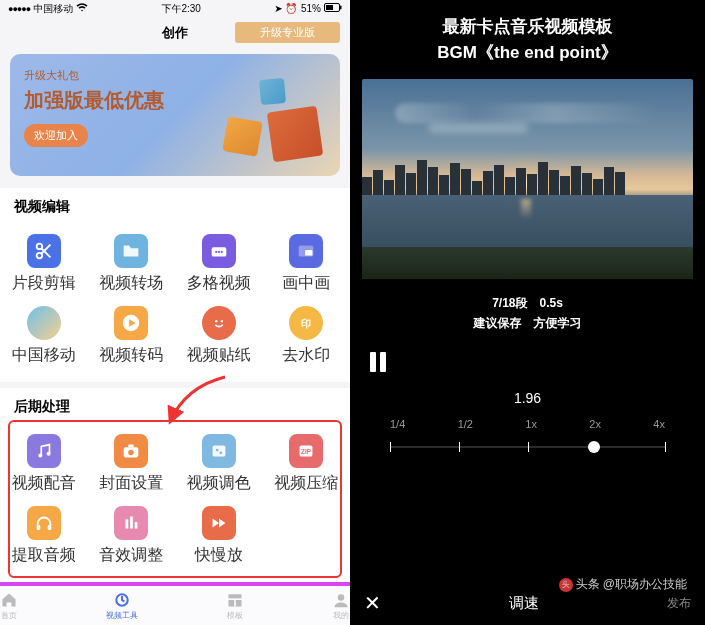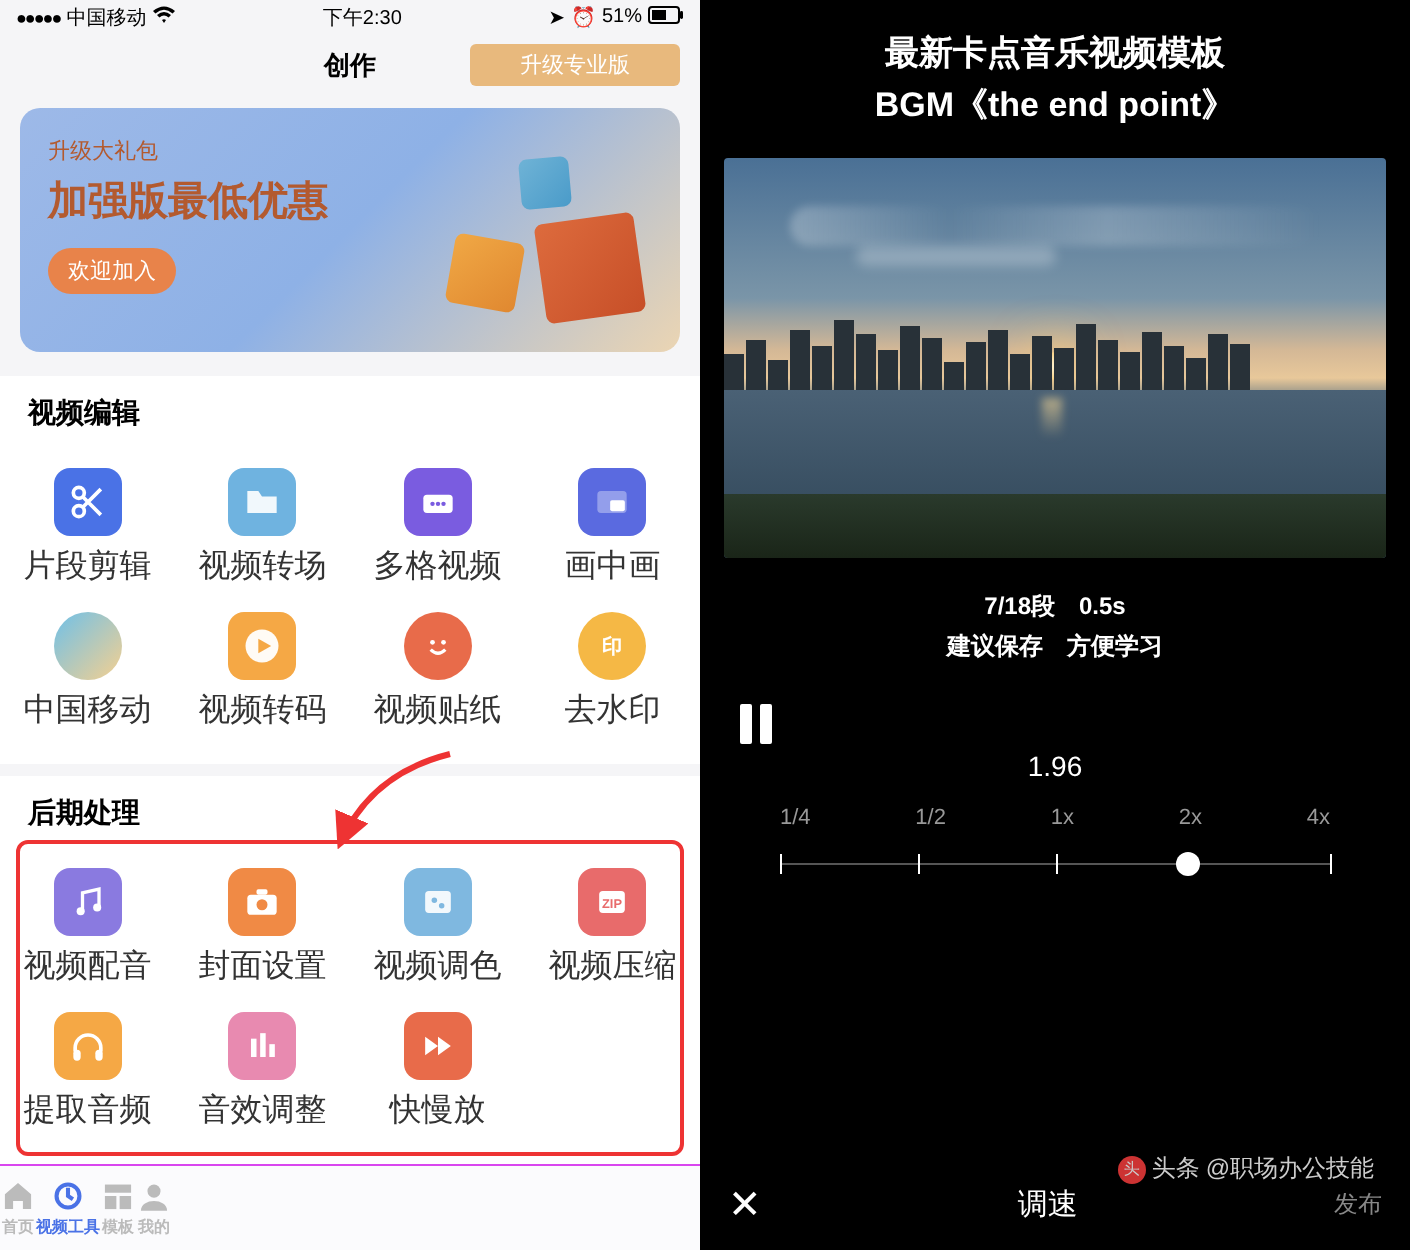--- a/index.html
+++ b/index.html
@@ -25,21 +25,21 @@
     
     .section-title { font-size: 14px; font-weight: 600; padding: 10px 14px 8px; background: #fff; margin-top: 6px; }
     .grid { display: grid; grid-template-columns: repeat(4,1fr); background: #fff; padding: 4px 0 10px; }
     .item { display: flex; flex-direction: column; align-items: center; padding: 6px 0; gap: 5px; }
     .icon { width: 34px; height: 34px; border-radius: 8px; display: flex; align-items: center; justify-content: center; font-size: 16px; color: #fff; position: relative; }
     .item-label { font-size: 16px; color: #333; }
     
     .rect { position: absolute; border: 2px solid #e33; border-radius: 6px; left: 8px; right: 8px; top: 420px; height: 158px; pointer-events: none; }
     .arrow { position: absolute; left: 165px; top: 372px; pointer-events: none; }
     
-    .tabbar { margin-top: auto; height: 44px; background: #fbfbfd; border-top: 1px solid #d946ef; display: flex; justify-content: flex-start; align-items: center; font-weight: bold; }
+    .tabbar { margin-top: auto; height: 44px; background: #fbfbfd; border-top: 4px solid #d946ef; display: flex; justify-content: space-between; align-items: center; }
     .tab { display: flex; flex-direction: column; align-items: center; gap: 1px; font-size: 8px; color: #bbb; }
     .tab.active { color: #4a72e6; }
     .tabicon { width: 18px; height: 18px; }
     
     
     .right { flex: 1; background: #000; color: #fff; display: flex; flex-direction: column; position: relative; }
     .rtitle { text-align: center; font-size: 17px; font-weight: 600; line-height: 1.5; padding: 14px 0 4px; }
     .video { margin: 10px 12px 14px; height: 200px; border-radius: 2px; position: relative; overflow: hidden; }
     .sky { position: absolute; inset: 0; background: linear-gradient(180deg, #4a7095 0%, #7a95a8 35%, #d4b896 48%, #e8c89a 55%, #5a6f7d 62%, #3a5265 100%); }
     .sun { position: absolute; left: 50%; top: 52%; width: 14px; height: 14px; background: radial-gradient(circle,#fff6d8,#f5c265); border-radius: 50%; transform: translate(-50%,-50%); box-shadow: 0 0 20px 6px rgba(255,210,120,.55); }
@@ -48,21 +48,21 @@
     .skyline { position: absolute; bottom: 42%; left: 0; right: 0; height: 38px; display: flex; align-items: flex-end; }
     .bld { background: #283138; width: 10px; margin-right: 1px; }
     .water { position: absolute; bottom: 0; left: 0; right: 0; height: 42%; background: linear-gradient(180deg,#4a6175,#2e4456); }
     .waterref { position: absolute; bottom: 30%; left: 48%; width: 10px; height: 20px; background: linear-gradient(180deg, rgba(255,220,150,.6), transparent); filter: blur(2px); }
     .bank { position: absolute; bottom: 0; left: 0; right: 0; height: 16%; background: linear-gradient(180deg,#2a3a2c,#1a2518); }
     
     .seginfo { text-align: center; font-size: 12px; font-weight: 600; line-height: 1.7; }
     .controls { padding: 18px 20px 0; }
     .pause { width: 18px; height: 20px; display: flex; gap: 4px; }
     .pause span { width: 6px; background: #fff; border-radius: 1px; }
-    .speedval { text-align: center; font-size: 14px; margin-top: 3px; }
+    .speedval { text-align: center; font-size: 14px; margin-top: 18px; }
     .ticks { display: flex; justify-content: space-between; padding: 0 20px; margin-top: 12px; font-size: 11px; color: #999; }
     .slider { position: relative; margin: 8px 20px 0; height: 18px; }
     .track { position: absolute; top: 50%; left: 0; right: 0; height: 1px; background: #555; transform: translateY(-50%); }
     .tick { position: absolute; top: 4px; bottom: 4px; width: 1px; background: #fff; }
     .thumb { position: absolute; top: 50%; width: 12px; height: 12px; border-radius: 50%; background: #fff; transform: translate(-50%,-50%); }
     
     .rfooter { margin-top: auto; padding: 10px 14px; display: flex; align-items: center; justify-content: space-between; }
     .close { font-size: 20px; }
     .speedlabel { font-size: 15px; }
     .publish { font-size: 12px; color: #888; }

